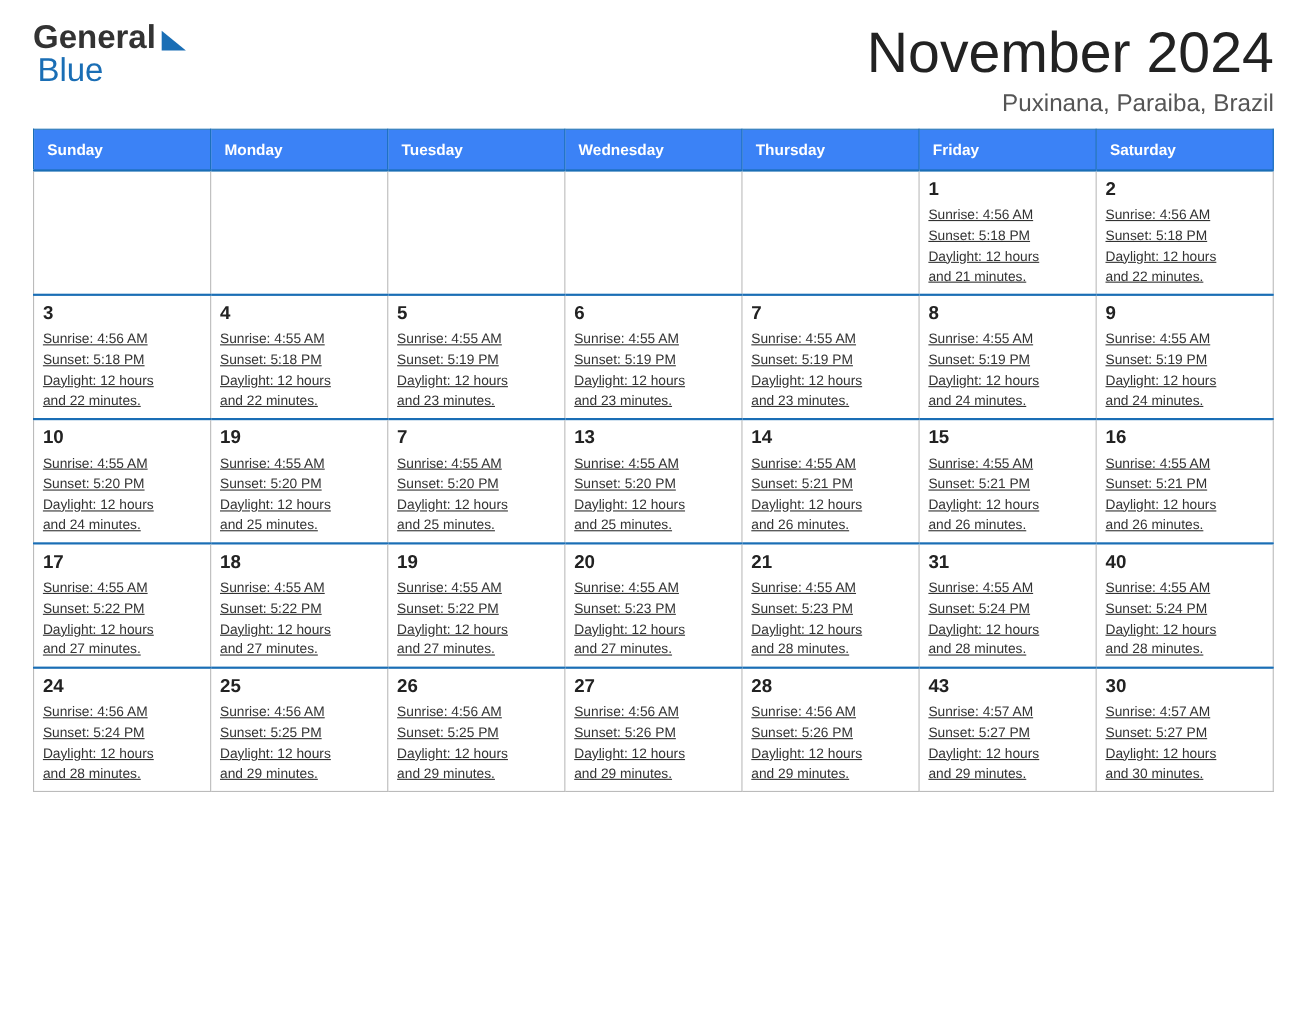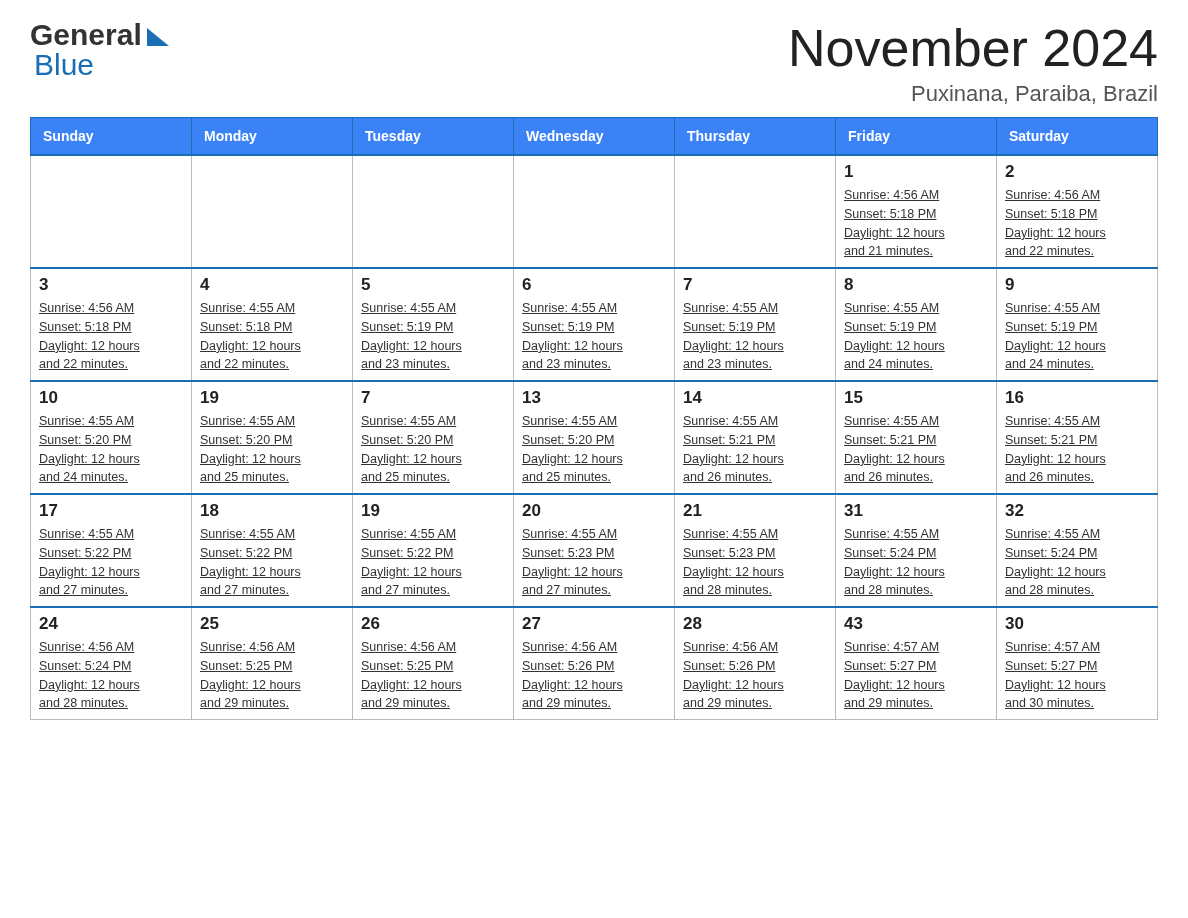--- a/index.html
+++ b/index.html
@@ -234,21 +234,21 @@
         </td>
         <td>
           <span class="day-number">21</span>
           <div class="day-info">Sunrise: 4:55 AM<br>Sunset: 5:23 PM<br>Daylight: 12 hours<br>and 28 minutes.</div>
         </td>
         <td>
           <span class="day-number">31</span>
           <div class="day-info">Sunrise: 4:55 AM<br>Sunset: 5:24 PM<br>Daylight: 12 hours<br>and 28 minutes.</div>
         </td>
         <td>
-          <span class="day-number">32</span>
+          <span class="day-number">40</span>
           <div class="day-info">Sunrise: 4:55 AM<br>Sunset: 5:24 PM<br>Daylight: 12 hours<br>and 28 minutes.</div>
         </td>
       </tr>
       <tr>
         <td>
           <span class="day-number">24</span>
           <div class="day-info">Sunrise: 4:56 AM<br>Sunset: 5:24 PM<br>Daylight: 12 hours<br>and 28 minutes.</div>
         </td>
         <td>
           <span class="day-number">25</span>

